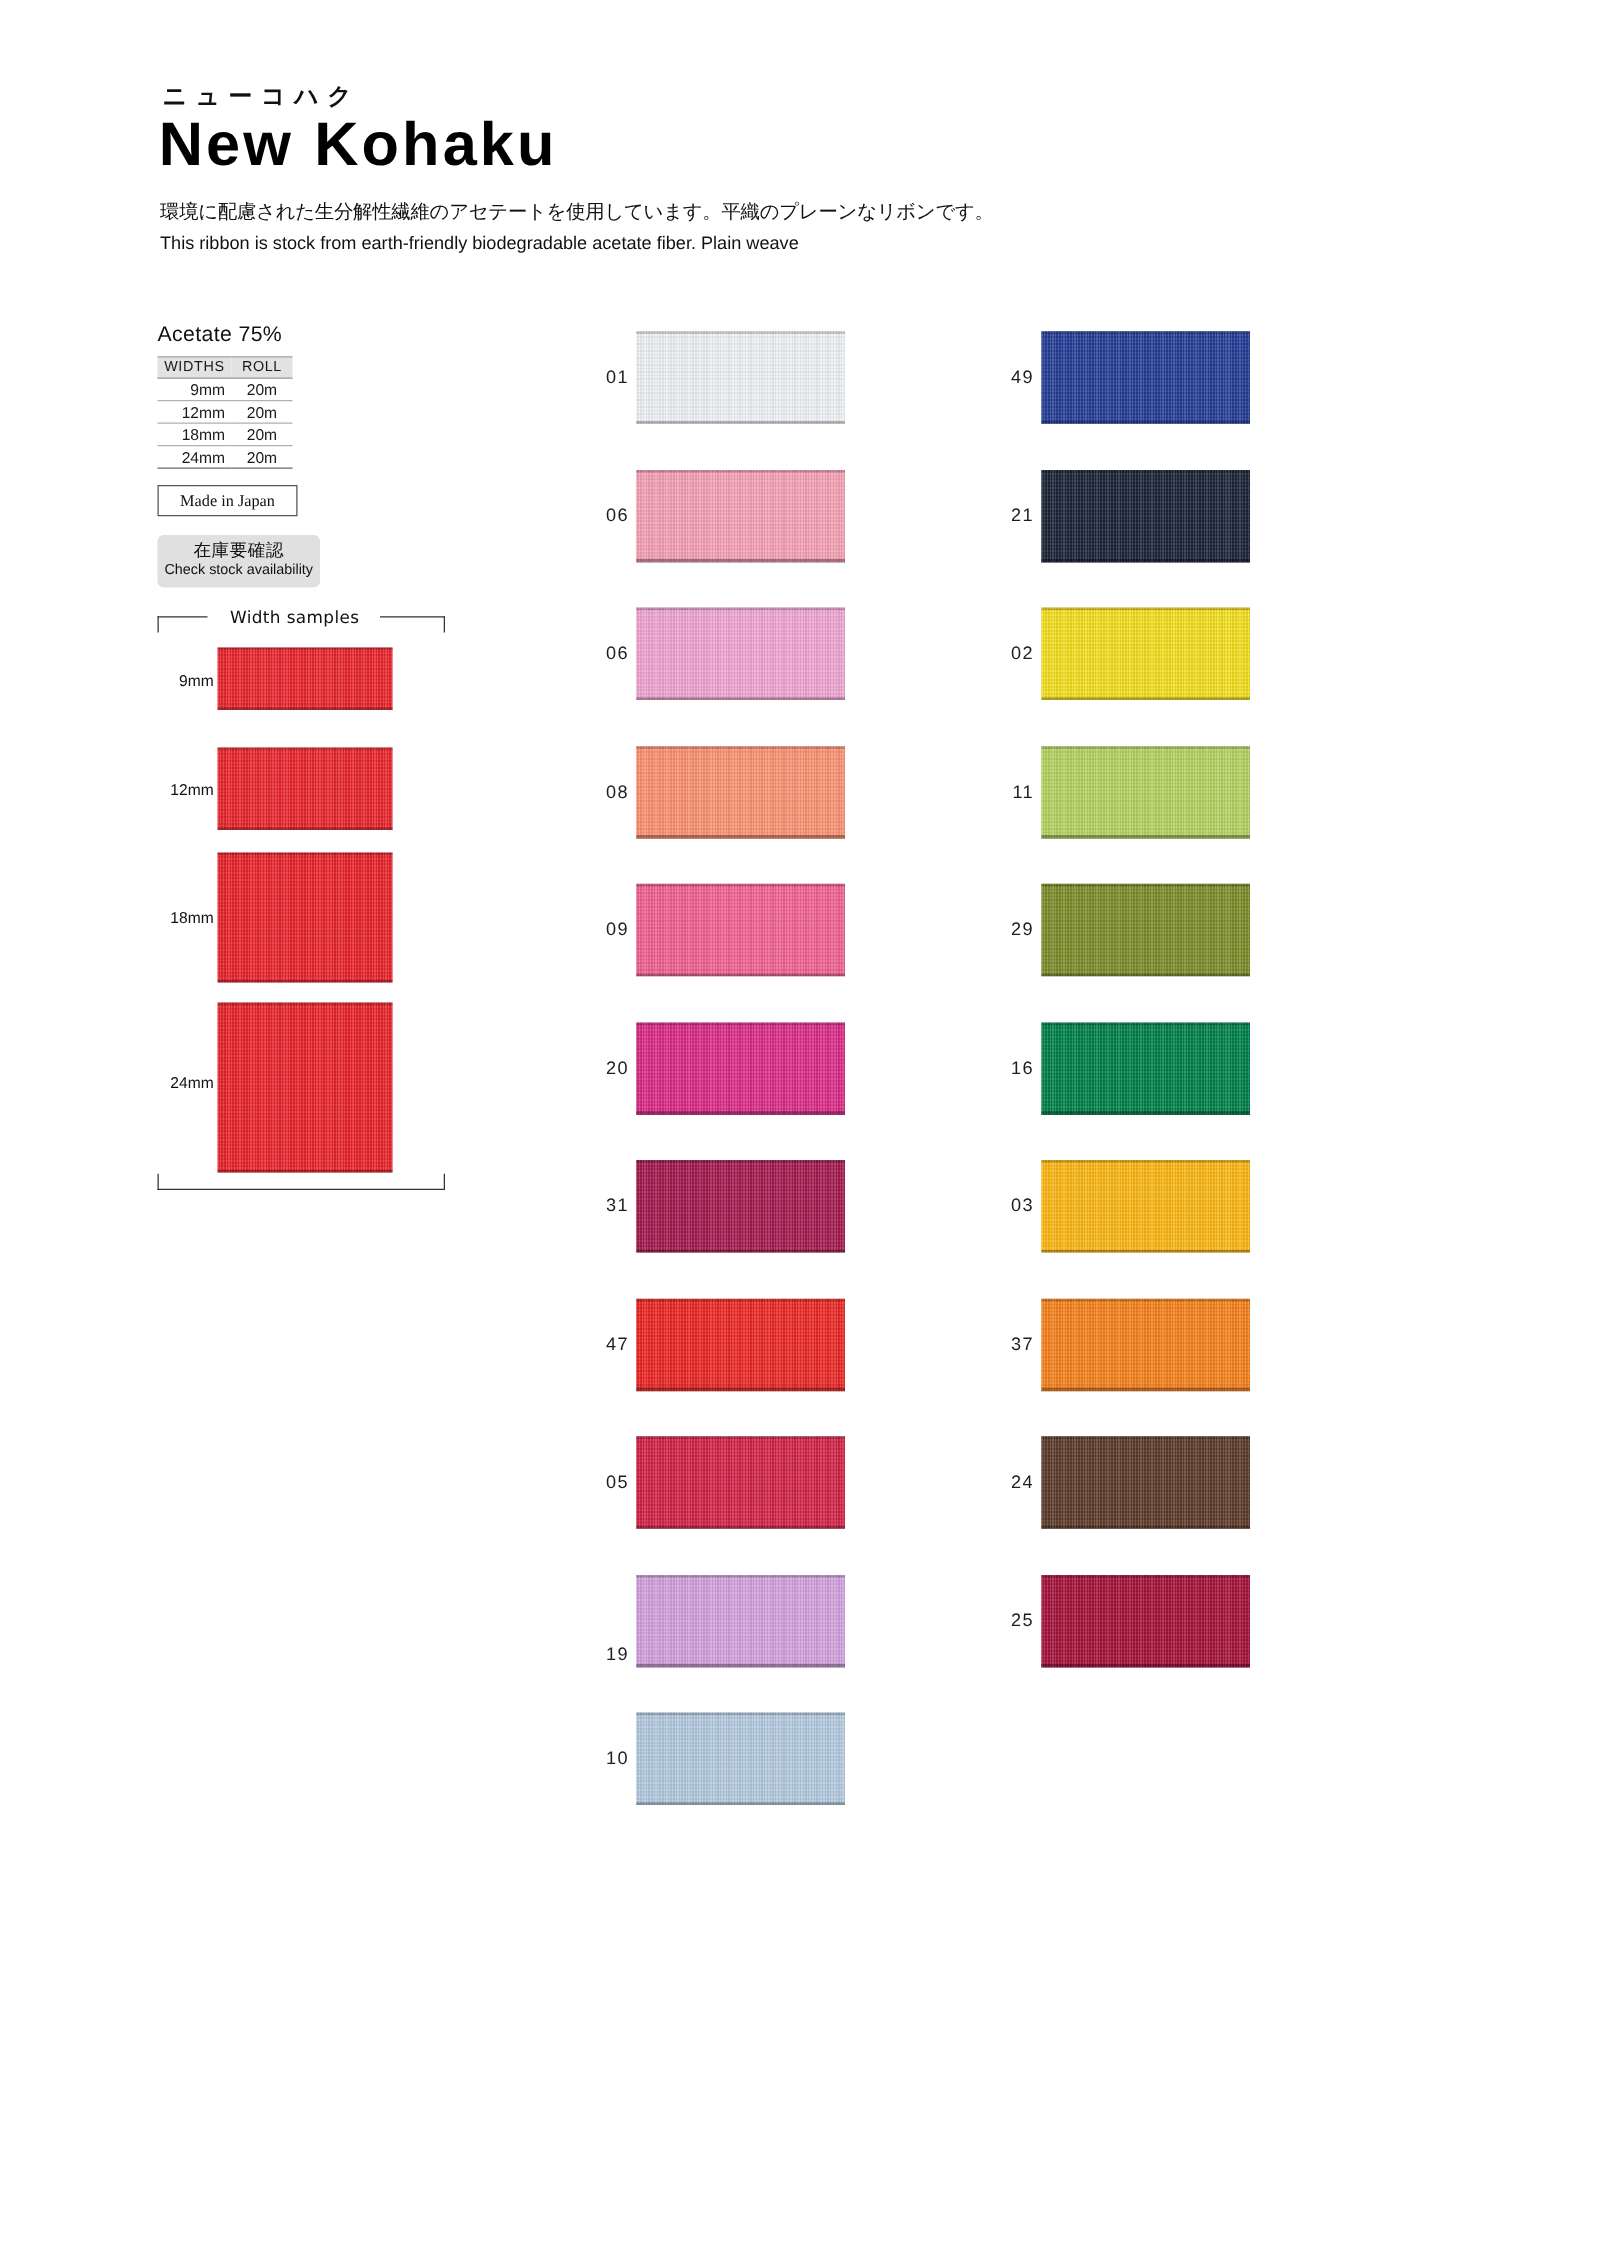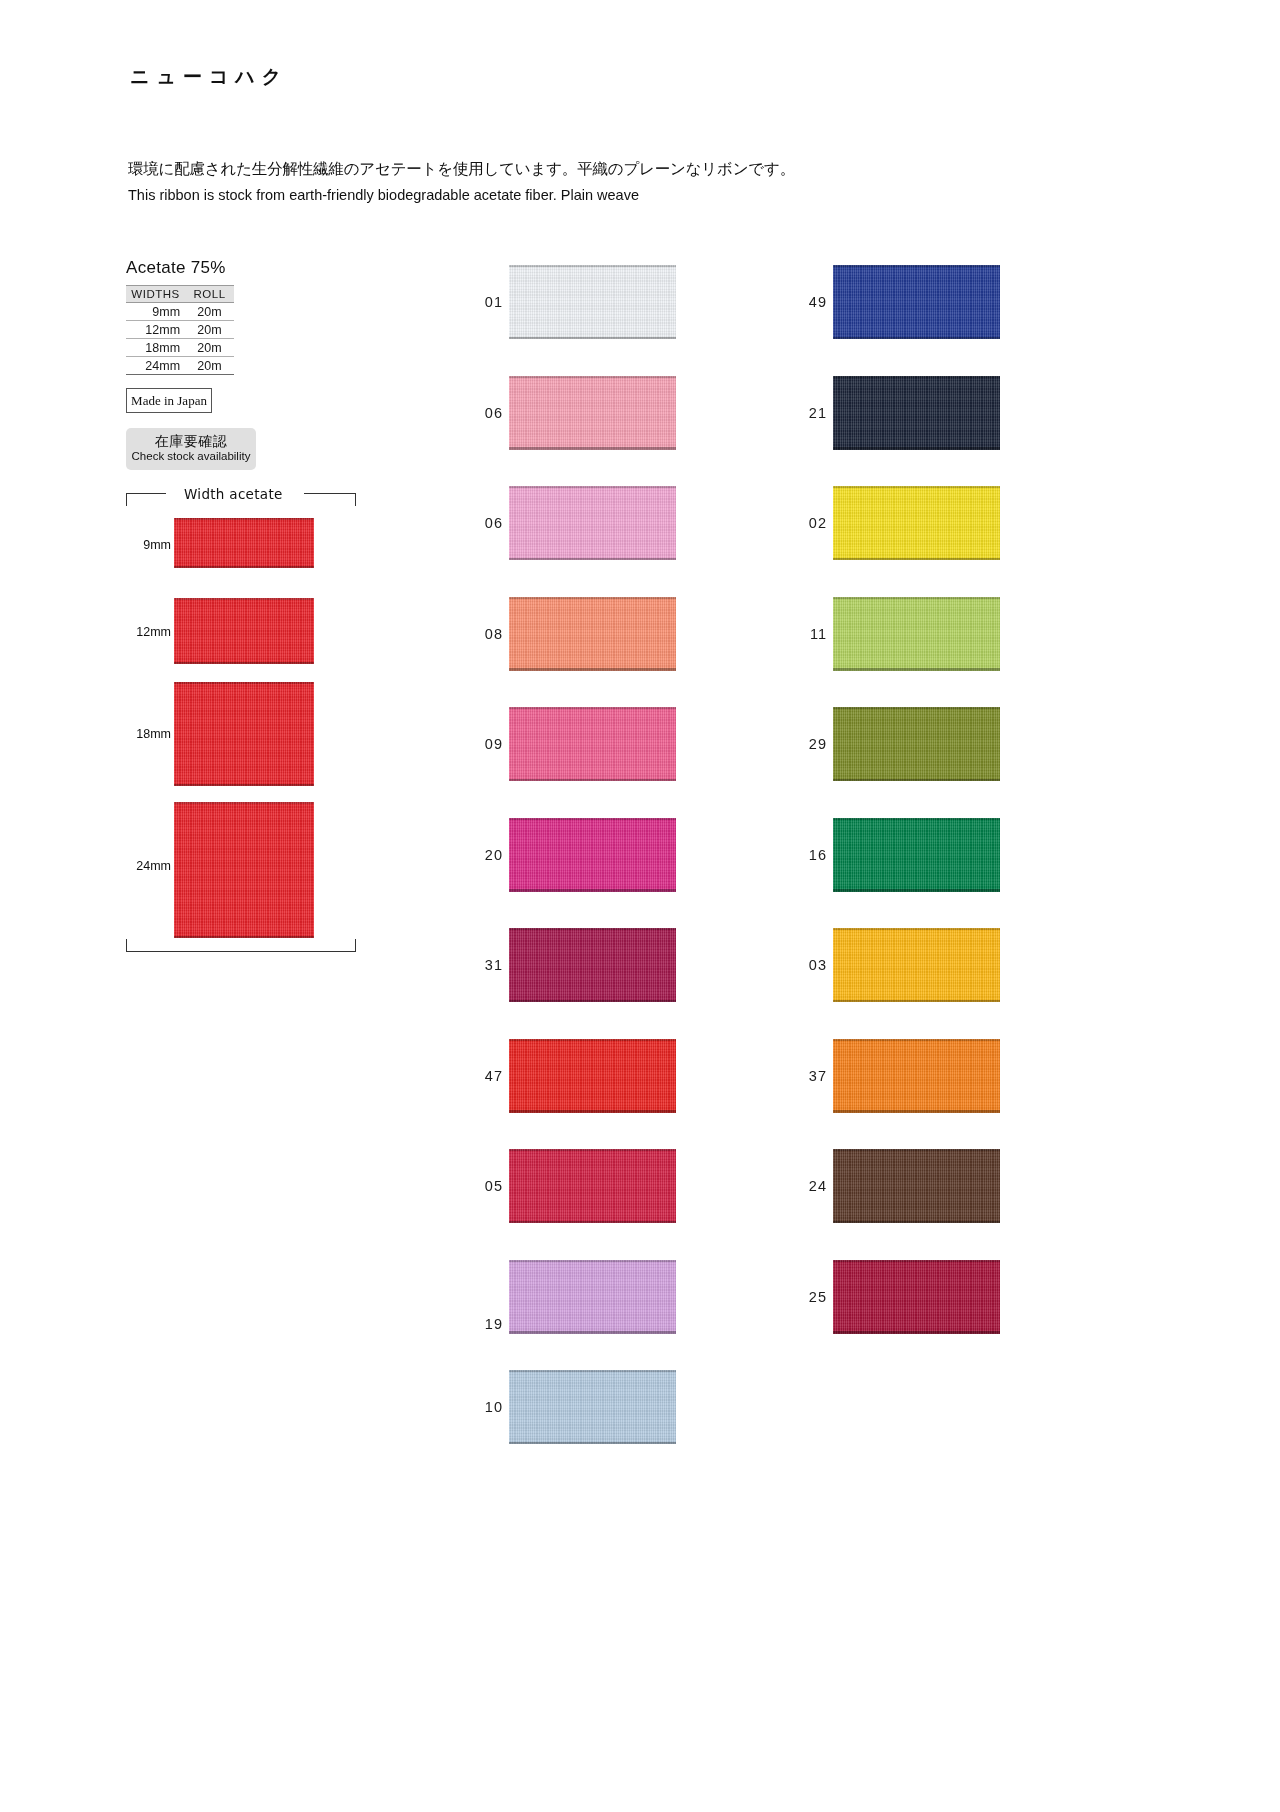--- a/index.html
+++ b/index.html
@@ -119,21 +119,21 @@
     font-size: 12.5px;
   }
   #widths-table tr:last-child td { border-bottom: 1px solid #6a6a6a; }
   #widths-table td.w { width: 56px; padding-right: 5px; text-align: right; }
   #widths-table td.r { width: 52px; }
   #widths-table th.w { width: 56px; }
   #widths-table th.r { width: 52px; }
 
   #made-in-japan {
     margin-top: 13px;
-    width: 86px;
+    width: 112px;
     box-sizing: border-box;
     border: 1px solid #555;
     text-align: center;
     font-size: 13px;
     padding: 3.5px 0;
     font-family: "Liberation Serif", serif;
     color: #111;
   }
 
   #stock-box {
@@ -238,20 +238,21 @@
   .sw-chip .edge-bot, .ws-swatch .edge-bot {
     position: absolute; left: 0; right: 0; bottom: 0; height: 2.5px;
     background: rgba(0,0,0,0.3);
   }
 </style>
 </head>
 <body>
 
 <div id="header">
   <div id="kana-title">ニューコハク</div>
+  <div id="main-title">New Kohaku</div>
   <div id="desc-jp">環境に配慮された生分解性繊維のアセテートを使用しています。平織のプレーンなリボンです。</div>
   <div id="desc-en">This ribbon is stock from earth-friendly biodegradable acetate fiber. Plain weave</div>
 
 </div>
 
 <div id="spec-panel">
   <div id="material-line">Acetate  75%</div>
 
   <table id="widths-table">
     <thead>
@@ -287,21 +288,21 @@
     <div id="stock-en">Check stock availability</div>
   </div>
 </div>
 
 <div id="width-samples">
   <div id="ws-bracket-top">
     <div class="ws-rule" style="left:0;width:40px;"></div>
     <div class="ws-rule" style="left:178px;width:52px;"></div>
     <div class="ws-tick" style="left:0;top:6px;"></div>
     <div class="ws-tick" style="left:229px;top:6px;"></div>
-    <div id="ws-label">Width acetate</div>
+    <div id="ws-label">Width samples</div>
   </div>
 
   <div id="ws-bracket-bottom">
     <div class="ws-rule" style="left:0;width:230px;"></div>
     <div class="ws-tick" style="left:0;top:-6px;"></div>
     <div class="ws-tick" style="left:229px;top:-6px;"></div>
   </div>
 
   <div class="ws-row">
     <div class="ws-row-label" style="top:51px;">9mm</div>

